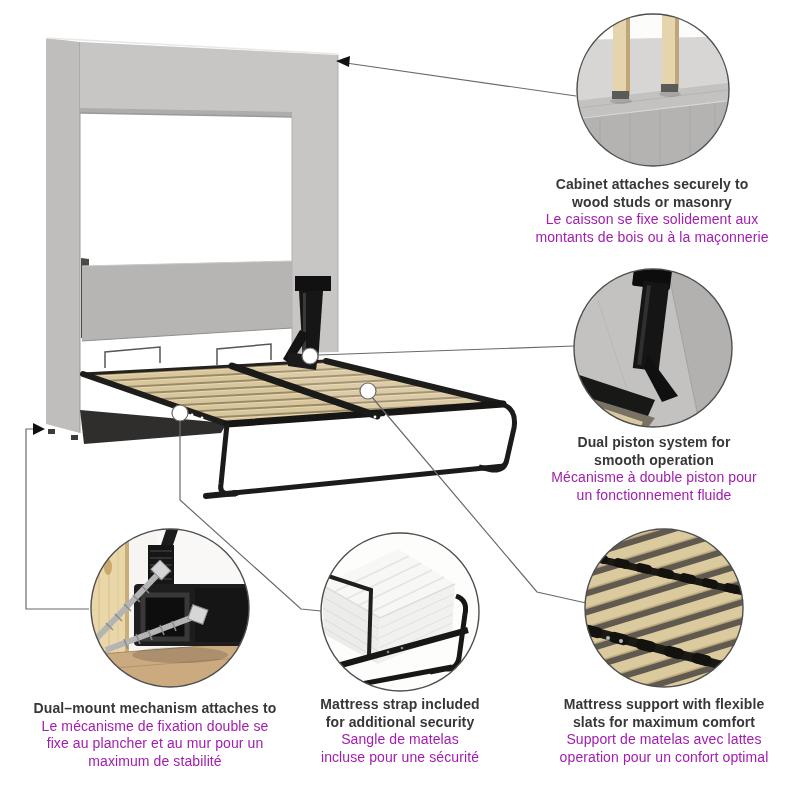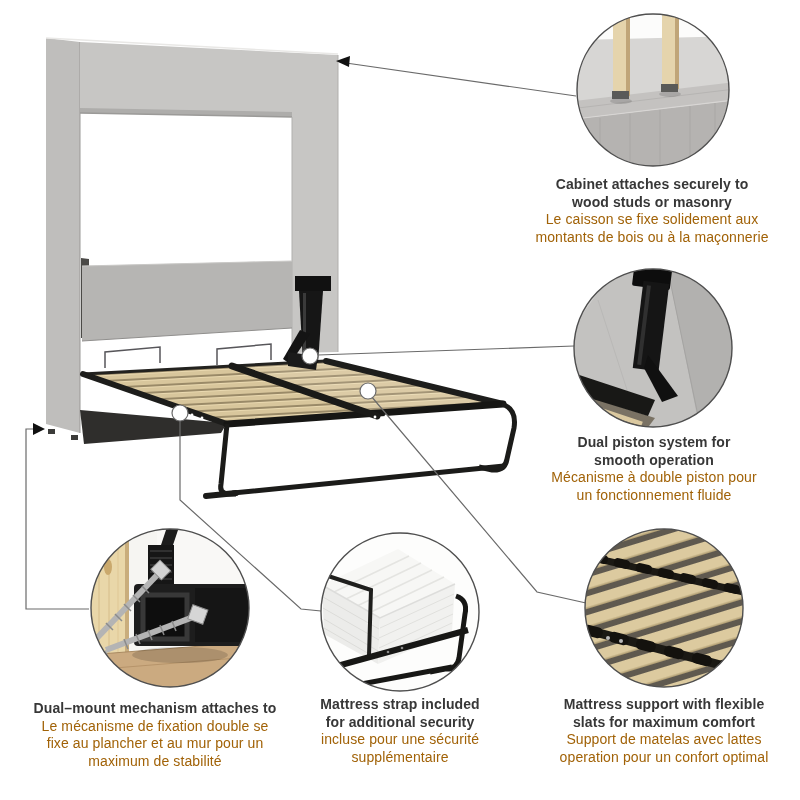--- a/index.html
+++ b/index.html
@@ -1,21 +1,21 @@
 <!DOCTYPE html>
 <html><head>
 <meta charset="utf-8">
 <style>
   html,body{margin:0;padding:0;background:#ffffff;}
   #stage{position:relative;width:800px;height:800px;background:#ffffff;overflow:hidden;
          font-family:"Liberation Sans",sans-serif;}
   #scene{position:absolute;left:0;top:0;}
   .cap{position:absolute;text-align:center;font-size:14px;line-height:17.5px;letter-spacing:.1px;}
   .cap .en{color:#373737;font-weight:600;}
-  .cap .fr{color:#a16207;font-weight:400;}
+  .cap .fr{color:#a21caf;font-weight:400;}
 </style>
 </head>
 <body>
 
 <div id="stage">
 
 <svg id="scene" width="800" height="800" viewBox="0 0 800 800">
   <defs>
     <clipPath id="c1clip">
           <circle cx="653" cy="90" r="76"></circle>
@@ -311,22 +311,22 @@
   <div class="cap" style="left:12px;top:700px;width:286px;">
     <div class="en">Dual–mount mechanism attaches to</div>
     <div class="fr">Le mécanisme de fixation double se</div>
     <div class="fr">fixe au plancher et au mur pour un</div>
     <div class="fr">maximum de stabilité</div>
   </div>
 
   <div class="cap" style="left:303px;top:696px;width:194px;">
     <div class="en">Mattress strap included</div>
     <div class="en">for additional security</div>
+    <div class="fr">Sangle de matelas</div>
     <div class="fr">incluse pour une sécurité</div>
-    <div class="fr">supplémentaire</div>
   </div>
 
   <div class="cap" style="left:534px;top:696px;width:260px;">
     <div class="en">Mattress support with flexible</div>
     <div class="en">slats for maximum comfort</div>
     <div class="fr">Support de matelas avec lattes</div>
     <div class="fr">operation pour un confort optimal</div>
   </div>
 
 </div>

